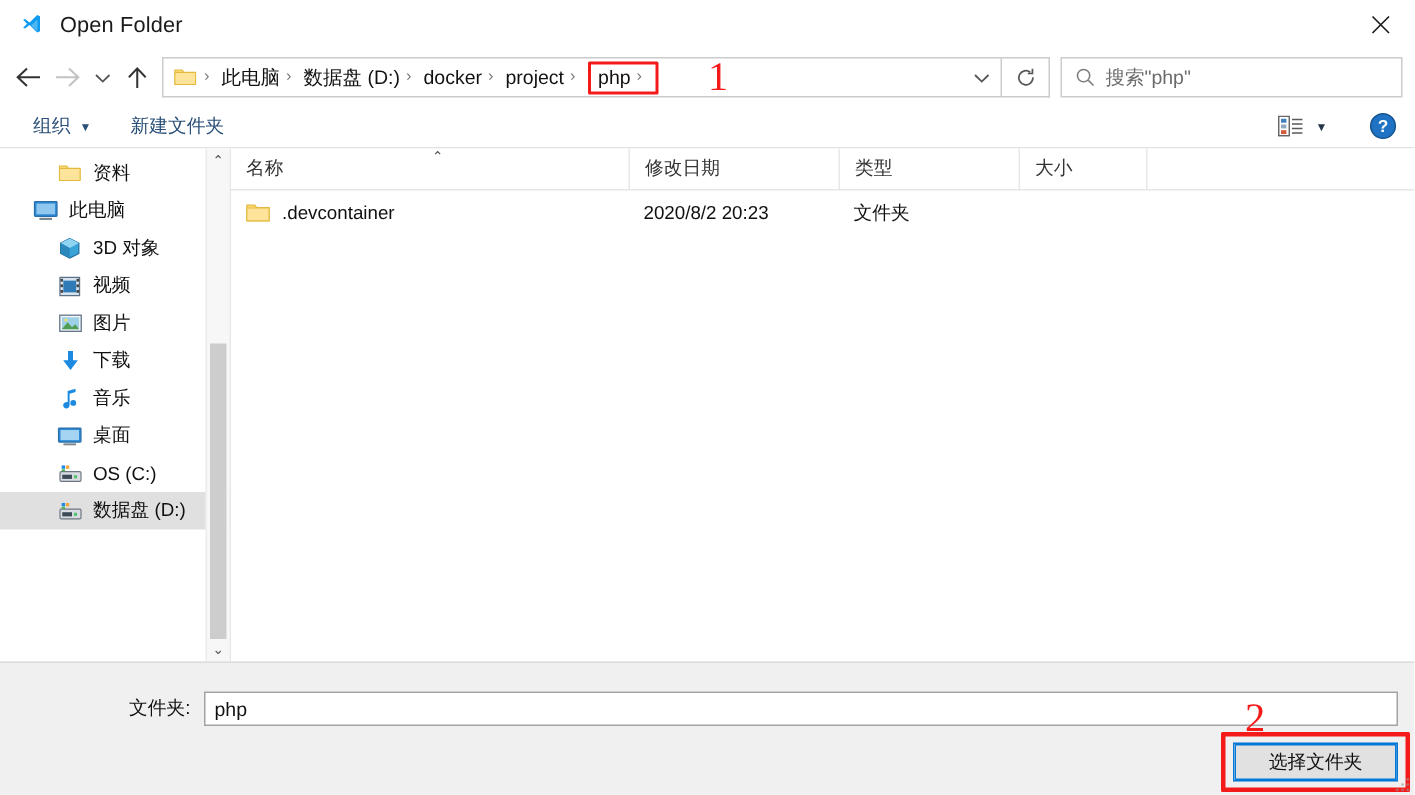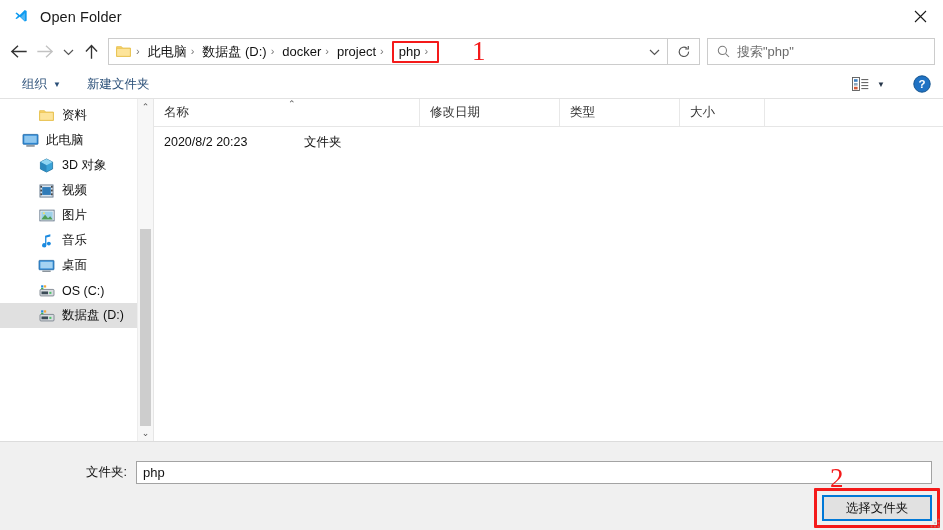--- a/index.html
+++ b/index.html
@@ -304,20 +304,28 @@
                 <rect x="0.8" y="1.2" width="15.4" height="11.6" fill="#f3f5f7" stroke="#5d7186" stroke-width="0.9"></rect>
                 <rect x="2.3" y="2.7" width="12.4" height="8.6" fill="#9ed0e8"></rect>
                 <path d="M2.3 11.3 6.4 6.3l3.2 3.6 2.3-2.2 2.8 3.6z" fill="#4f9e54"></path>
                 <circle cx="5.2" cy="4.6" r="1.1" fill="#f7e06a"></circle>
               </svg>
           </span>
           <span class="nav-label">图片</span>
         </div>
 
 
+        <div class="nav-item indent1">
+          <span class="nav-ico">
+            <svg width="14" height="15" viewBox="0 0 14 16">
+                <path d="M5.2 1h3.6v6.6h3.4L7 14.6 1.8 7.6h3.4z" fill="#1b8ae0"></path>
+              </svg>
+          </span>
+          <span class="nav-label">下载</span>
+        </div>
 
         <div class="nav-item indent1">
           <span class="nav-ico">
             <svg width="13" height="15" viewBox="0 0 13 16">
                 <path d="M10.6 1.2 5 2.8v8.1a2.3 2.3 0 1 0 1.4 2.1V4.8l4.2-1.2z" fill="#1b8ae0"></path>
                 <circle cx="9" cy="11.3" r="2.1" fill="#1b8ae0"></circle>
               </svg>
           </span>
           <span class="nav-label">音乐</span>
         </div>
@@ -383,20 +391,27 @@
           <span>类型</span>
         </div>
         <div class="col" style="width:85px;flex:0 0 85px;">
           <span>大小</span>
         </div>
         <div class="col" style="flex:1 1 auto;"></div>
       </div>
 
       <div class="filelist">
         <div class="filerow">
+          <div class="fr-name" style="width:265px;flex:0 0 265px;">
+            <svg class="row-folder-ico" viewBox="0 0 16 14">
+              <path d="M0.6 1.8h5.2l1.3 1.6h8.3v8.8H0.6z" fill="#fcd670" stroke="#e3b93c" stroke-width="0.8"></path>
+              <path d="M0.6 3.6h14.8v8.6H0.6z" fill="#fde49a" stroke="#e3b93c" stroke-width="0.7"></path>
+            </svg>
+            <span>.devcontainer</span>
+          </div>
           <div class="fr-cell" style="width:140px;flex:0 0 140px;">2020/8/2 20:23</div>
           <div class="fr-cell" style="width:120px;flex:0 0 120px;">文件夹</div>
           <div class="fr-cell" style="width:85px;flex:0 0 85px;"></div>
         </div>
       </div>
     </div>
   </div>
 
   <div class="footer">
     <div class="fld-row">

